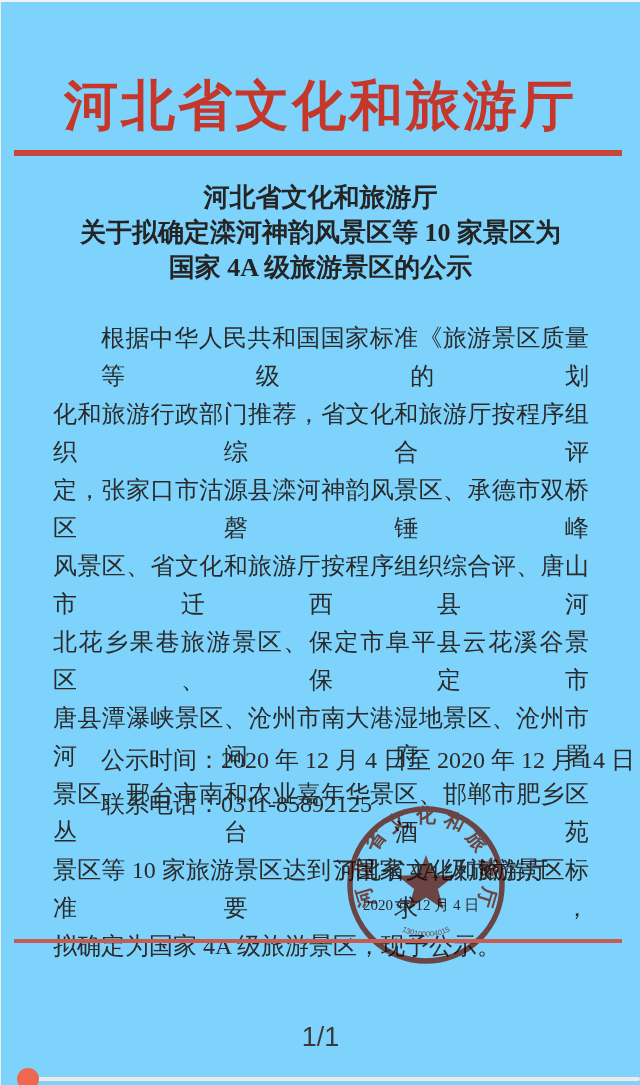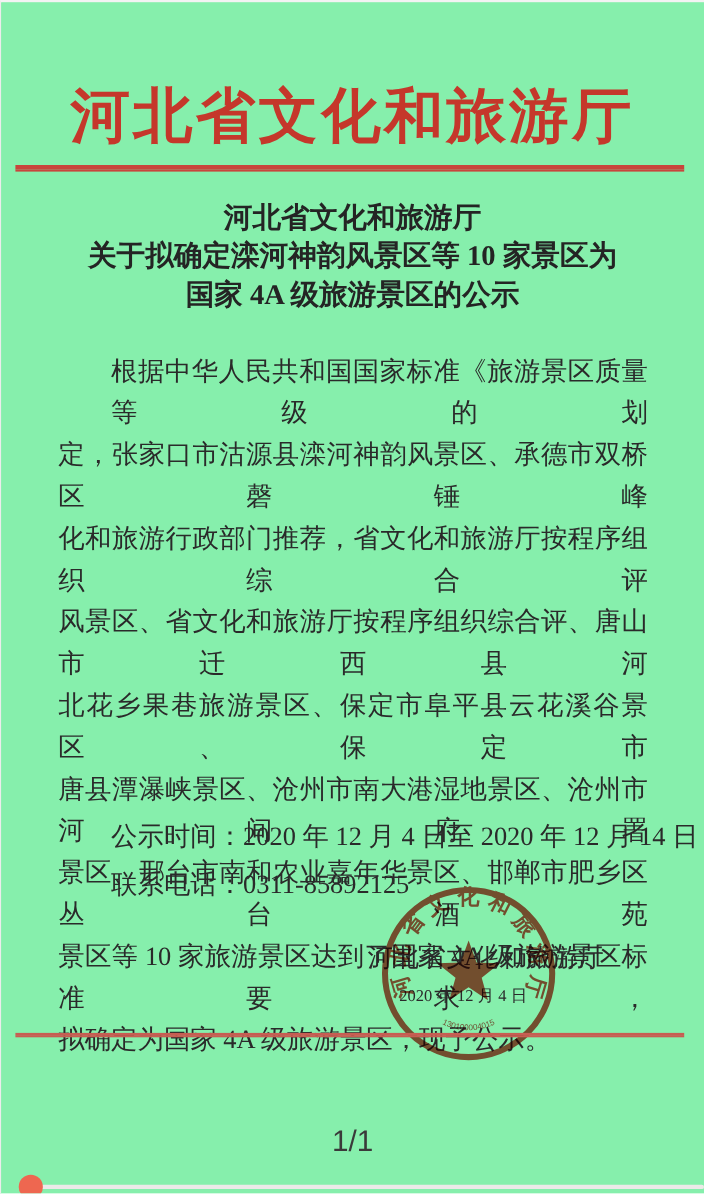--- a/index.html
+++ b/index.html
@@ -2,21 +2,21 @@
 <html><head>
 <meta charset="utf-8">
 <style>
   * { margin: 0; padding: 0; box-sizing: border-box; }
   html, body { background: #ffffff; }
   .page {
     position: relative;
     width: 640px;
     height: 1085px;
     margin: 0 auto;
-    background: #86efac;
+    background: #7dd3fc;
     border-left: 1px solid #ececec;
     border-top: 2px solid #f3f3f3;
     overflow: hidden;
     font-family: "Liberation Serif", "DejaVu Serif", serif;
     color: #262626;
   }
 
   
   .letterhead {
     position: absolute;
@@ -143,22 +143,22 @@
   <div class="rule-double rule-top"></div>
 
   <div class="doc-title">
     <div>河北省文化和旅游厅</div>
     <div>关于拟确定滦河神韵风景区等 10 家景区为</div>
     <div>国家 4A 级旅游景区的公示</div>
   </div>
 
   <div class="doc-body">
     <div class="body-line fill indent">根据中华人民共和国国家标准《旅游景区质量等级的划</div>
+    <div class="body-line fill">化和旅游行政部门推荐，省文化和旅游厅按程序组织综合评</div>
     <div class="body-line fill">定，张家口市沽源县滦河神韵风景区、承德市双桥区磬锤峰</div>
-    <div class="body-line fill">化和旅游行政部门推荐，省文化和旅游厅按程序组织综合评</div>
     <div class="body-line fill">风景区、省文化和旅游厅按程序组织综合评、唐山市迁西县河</div>
     <div class="body-line fill">北花乡果巷旅游景区、保定市阜平县云花溪谷景区、保定市</div>
     <div class="body-line fill">唐县潭瀑峡景区、沧州市南大港湿地景区、沧州市河间府署</div>
     <div class="body-line fill">景区、邢台市南和农业嘉年华景区、邯郸市肥乡区丛台酒苑</div>
     <div class="body-line fill">景区等 10 家旅游景区达到了国家 4A 级旅游景区标准要求，</div>
     <div class="body-line">拟确定为国家 4A 级旅游景区，现予公示。</div>
   </div>
 
   <div class="meta-line meta-period">公示时间：2020 年 12 月 4 日至 2020 年 12 月 14 日</div>
   <div class="meta-line meta-phone">联系电话：0311-85892125</div>

